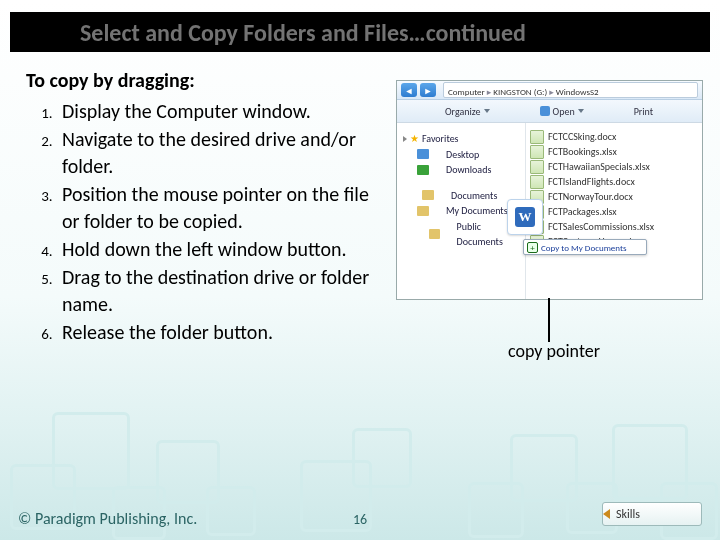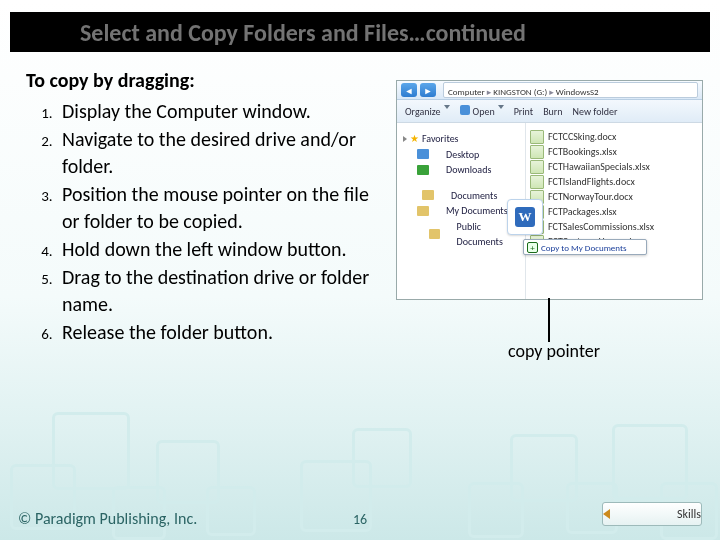--- a/index.html
+++ b/index.html
@@ -13,41 +13,41 @@
   ol.steps{margin:0;padding:0 0 0 30px;font-size:20px;line-height:1.38;}
   ol.steps li{padding-left:6px;margin-bottom:0;}
   ol.steps li::marker{font-size:15px;}
   
   .shot{position:absolute;top:80px;left:396px;width:305px;height:218px;border:1px solid #9aa;background:#fff;overflow:hidden;font-size:11px;color:#333;}
   .win-chrome{height:18px;background:linear-gradient(#f7fbff,#dbe9f7);border-bottom:1px solid #b9cfe4;display:flex;align-items:center;gap:3px;padding:0 4px;}
   .win-chrome .nav-btn{width:16px;height:14px;border-radius:3px;background:linear-gradient(#5aa6ea,#2e7cd0);display:flex;align-items:center;justify-content:center;color:#fff;font-size:9px;}
   .crumb{margin-left:4px;display:flex;align-items:flex-end;gap:2px;flex:1;background:#fff;border:1px solid #bcd;border-radius:2px;height:14px;padding:0 4px;font-size:9px;color:#333;overflow:hidden;white-space:nowrap;}
   .crumb .sep{color:#889;}
   .tbar{height:22px;background:linear-gradient(#f3f8fd,#e0ecf7);border-bottom:1px solid #cdd9e4;display:flex;align-items:center;gap:10px;padding:0 8px;font-size:10px;color:#334;}
-  .tbar .mi{display:flex;align-items:flex-start;gap:3px;}
+  .tbar .mi{display:flex;align-items:center;gap:3px;margin-left:40px;}
   .tbar .dd{width:0;height:0;border-left:3px solid transparent;border-right:3px solid transparent;border-top:4px solid #678;}
   .panes{display:flex;height:178px;}
   .navpane{width:118px;border-right:1px solid #e0e6eb;padding:6px 4px 4px 6px;font-size:10px;color:#224;line-height:1.55;}
   .navpane .hdr{display:flex;align-items:center;gap:3px;margin-top:2px;}
   .navpane .hdr .caret{width:0;height:0;border-top:3px solid transparent;border-bottom:3px solid transparent;border-left:4px solid #888;}
   .navpane .star{color:#f5b400;font-size:10px;}
   .navpane .item{display:flex;align-items:center;gap:17px;margin-left:14px;}
   .navpane .ico{width:12px;height:10px;border-radius:1px;}
   .filelist{flex:1;padding:6px 4px;font-size:10px;}
   .filelist .row{display:flex;align-items:center;gap:4px;height:15px;}
   .filelist .fi{width:12px;height:12px;display:inline-block;border:1px solid #9ab978;background:linear-gradient(#e7f3d9,#cfe6b5);border-radius:1px;flex:none;}
   .drag-tip{position:absolute;left:126px;top:158px;width:116px;height:14px;background:#fff;border:1px solid #9ab;border-radius:2px;display:flex;align-items:center;gap:3px;padding:0 3px;font-size:9px;color:#1a3e9a;box-shadow:0 1px 3px rgba(0,0,0,.2);}
   .drag-tip .plus{width:9px;height:9px;border:1px solid #1a6b1a;border-radius:2px;display:flex;align-items:center;justify-content:center;color:#1a6b1a;font-size:9px;line-height:1;background:#eaffea;}
   .word-icon{position:absolute;left:110px;top:118px;width:34px;height:34px;background:#fff;border:1px solid #bcd3eb;border-radius:4px;display:flex;align-items:center;justify-content:center;box-shadow:0 1px 2px rgba(0,0,0,.15);}
   .word-icon .w{width:20px;height:20px;border-radius:3px;background:#2f6bbc;display:flex;align-items:center;justify-content:center;color:#fff;font-weight:700;font-size:13px;font-family:Georgia,serif;}
   .callout-line{position:absolute;left:548px;top:298px;width:0;height:44px;border-left:2px solid #000;}
   .callout-text{position:absolute;left:508px;top:340px;font-size:18px;color:#000;}
   .footer-copy{position:absolute;left:18px;bottom:12px;font-size:16px;color:#2b6464;}
   .page-num{position:absolute;left:0;right:0;bottom:12px;text-align:center;font-size:14px;color:#2b6464;}
-  .skills-btn{position:absolute;right:18px;bottom:14px;width:98px;height:22px;border:1px solid #9dbaba;background:linear-gradient(#ffffff,#e6f2f2);border-radius:3px;display:flex;align-items:center;justify-content:space-between;gap:6px;font-size:12px;color:#333;}
+  .skills-btn{position:absolute;right:18px;bottom:14px;width:98px;height:22px;border:1px solid #9dbaba;background:linear-gradient(#ffffff,#e6f2f2);border-radius:3px;display:flex;align-items:center;justify-content:flex-start;gap:6px;font-size:12px;color:#333;}
   .skills-btn .arrow{width:0;height:0;border-top:5px solid transparent;border-bottom:5px solid transparent;border-right:7px solid #cc8a1c;}
 </style>
 </head>
 <body>
 <div class="slide">
 
   <div class="bg-deco">
     <div class="sq" style="left:10px;bottom:10px;width:60px;height:60px;"></div>
     <div class="sq" style="left:52px;bottom:50px;width:72px;height:72px;"></div>
     <div class="sq" style="left:112px;bottom:0px;width:48px;height:48px;"></div>

